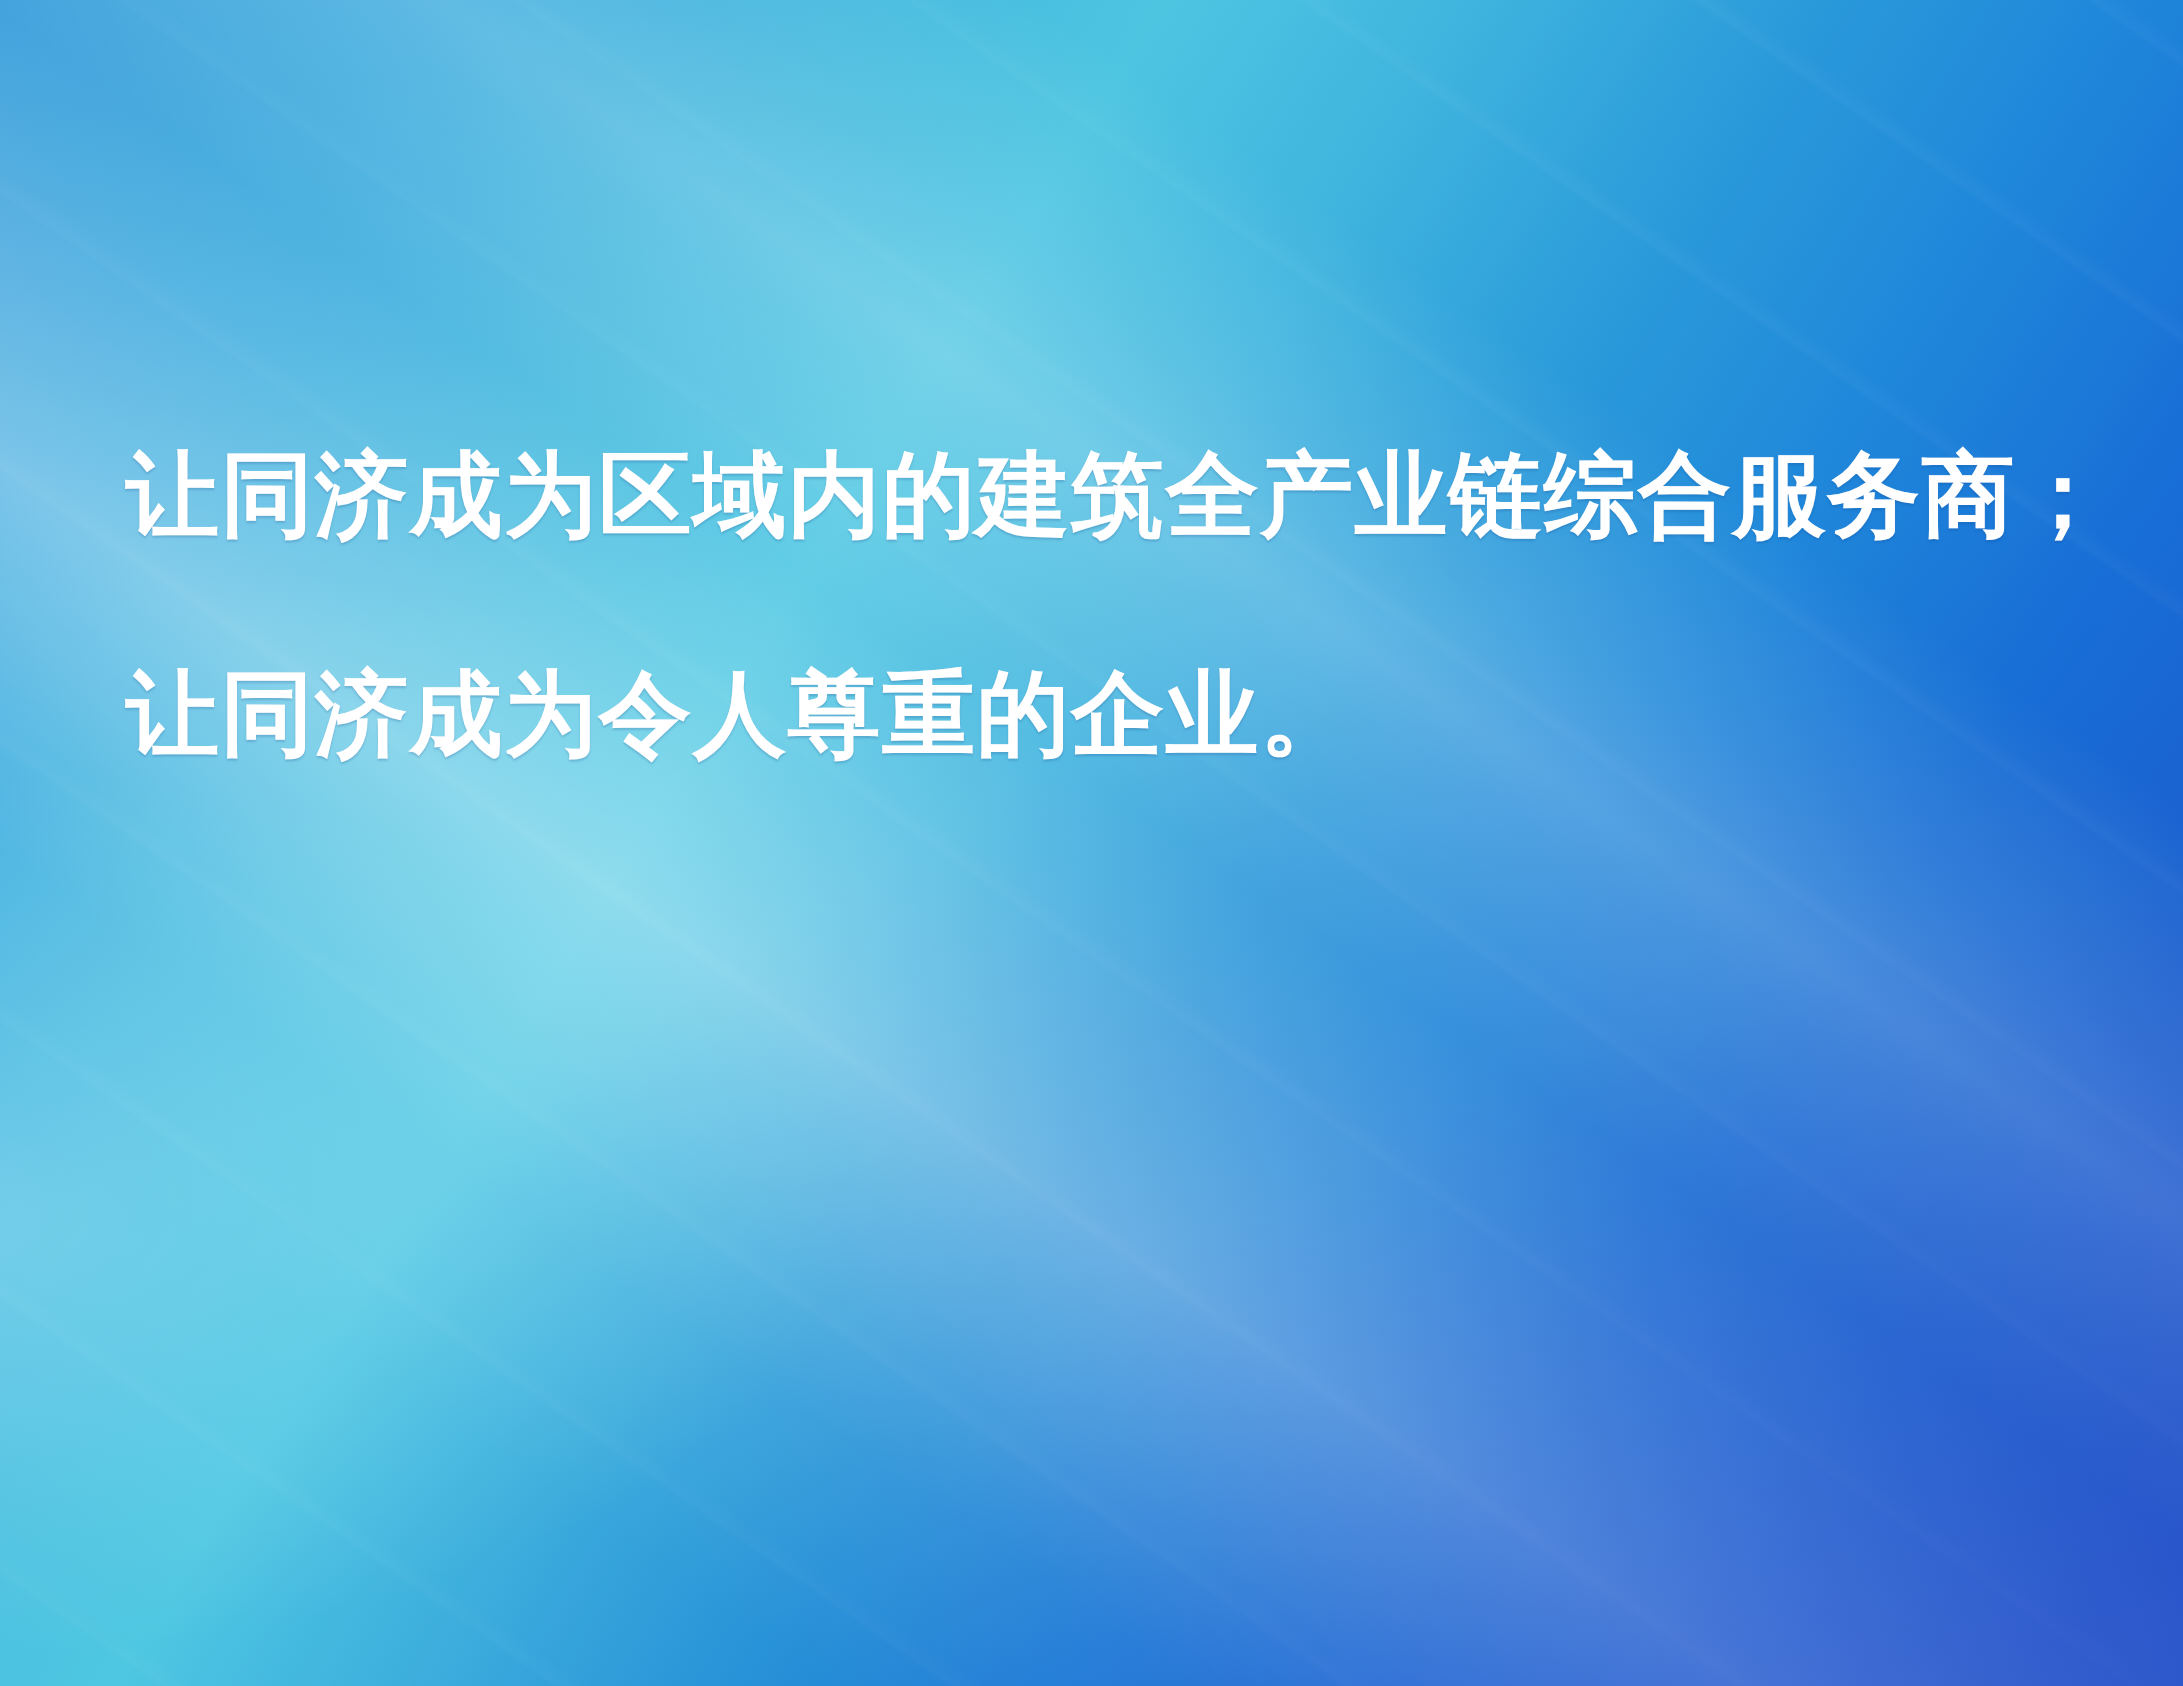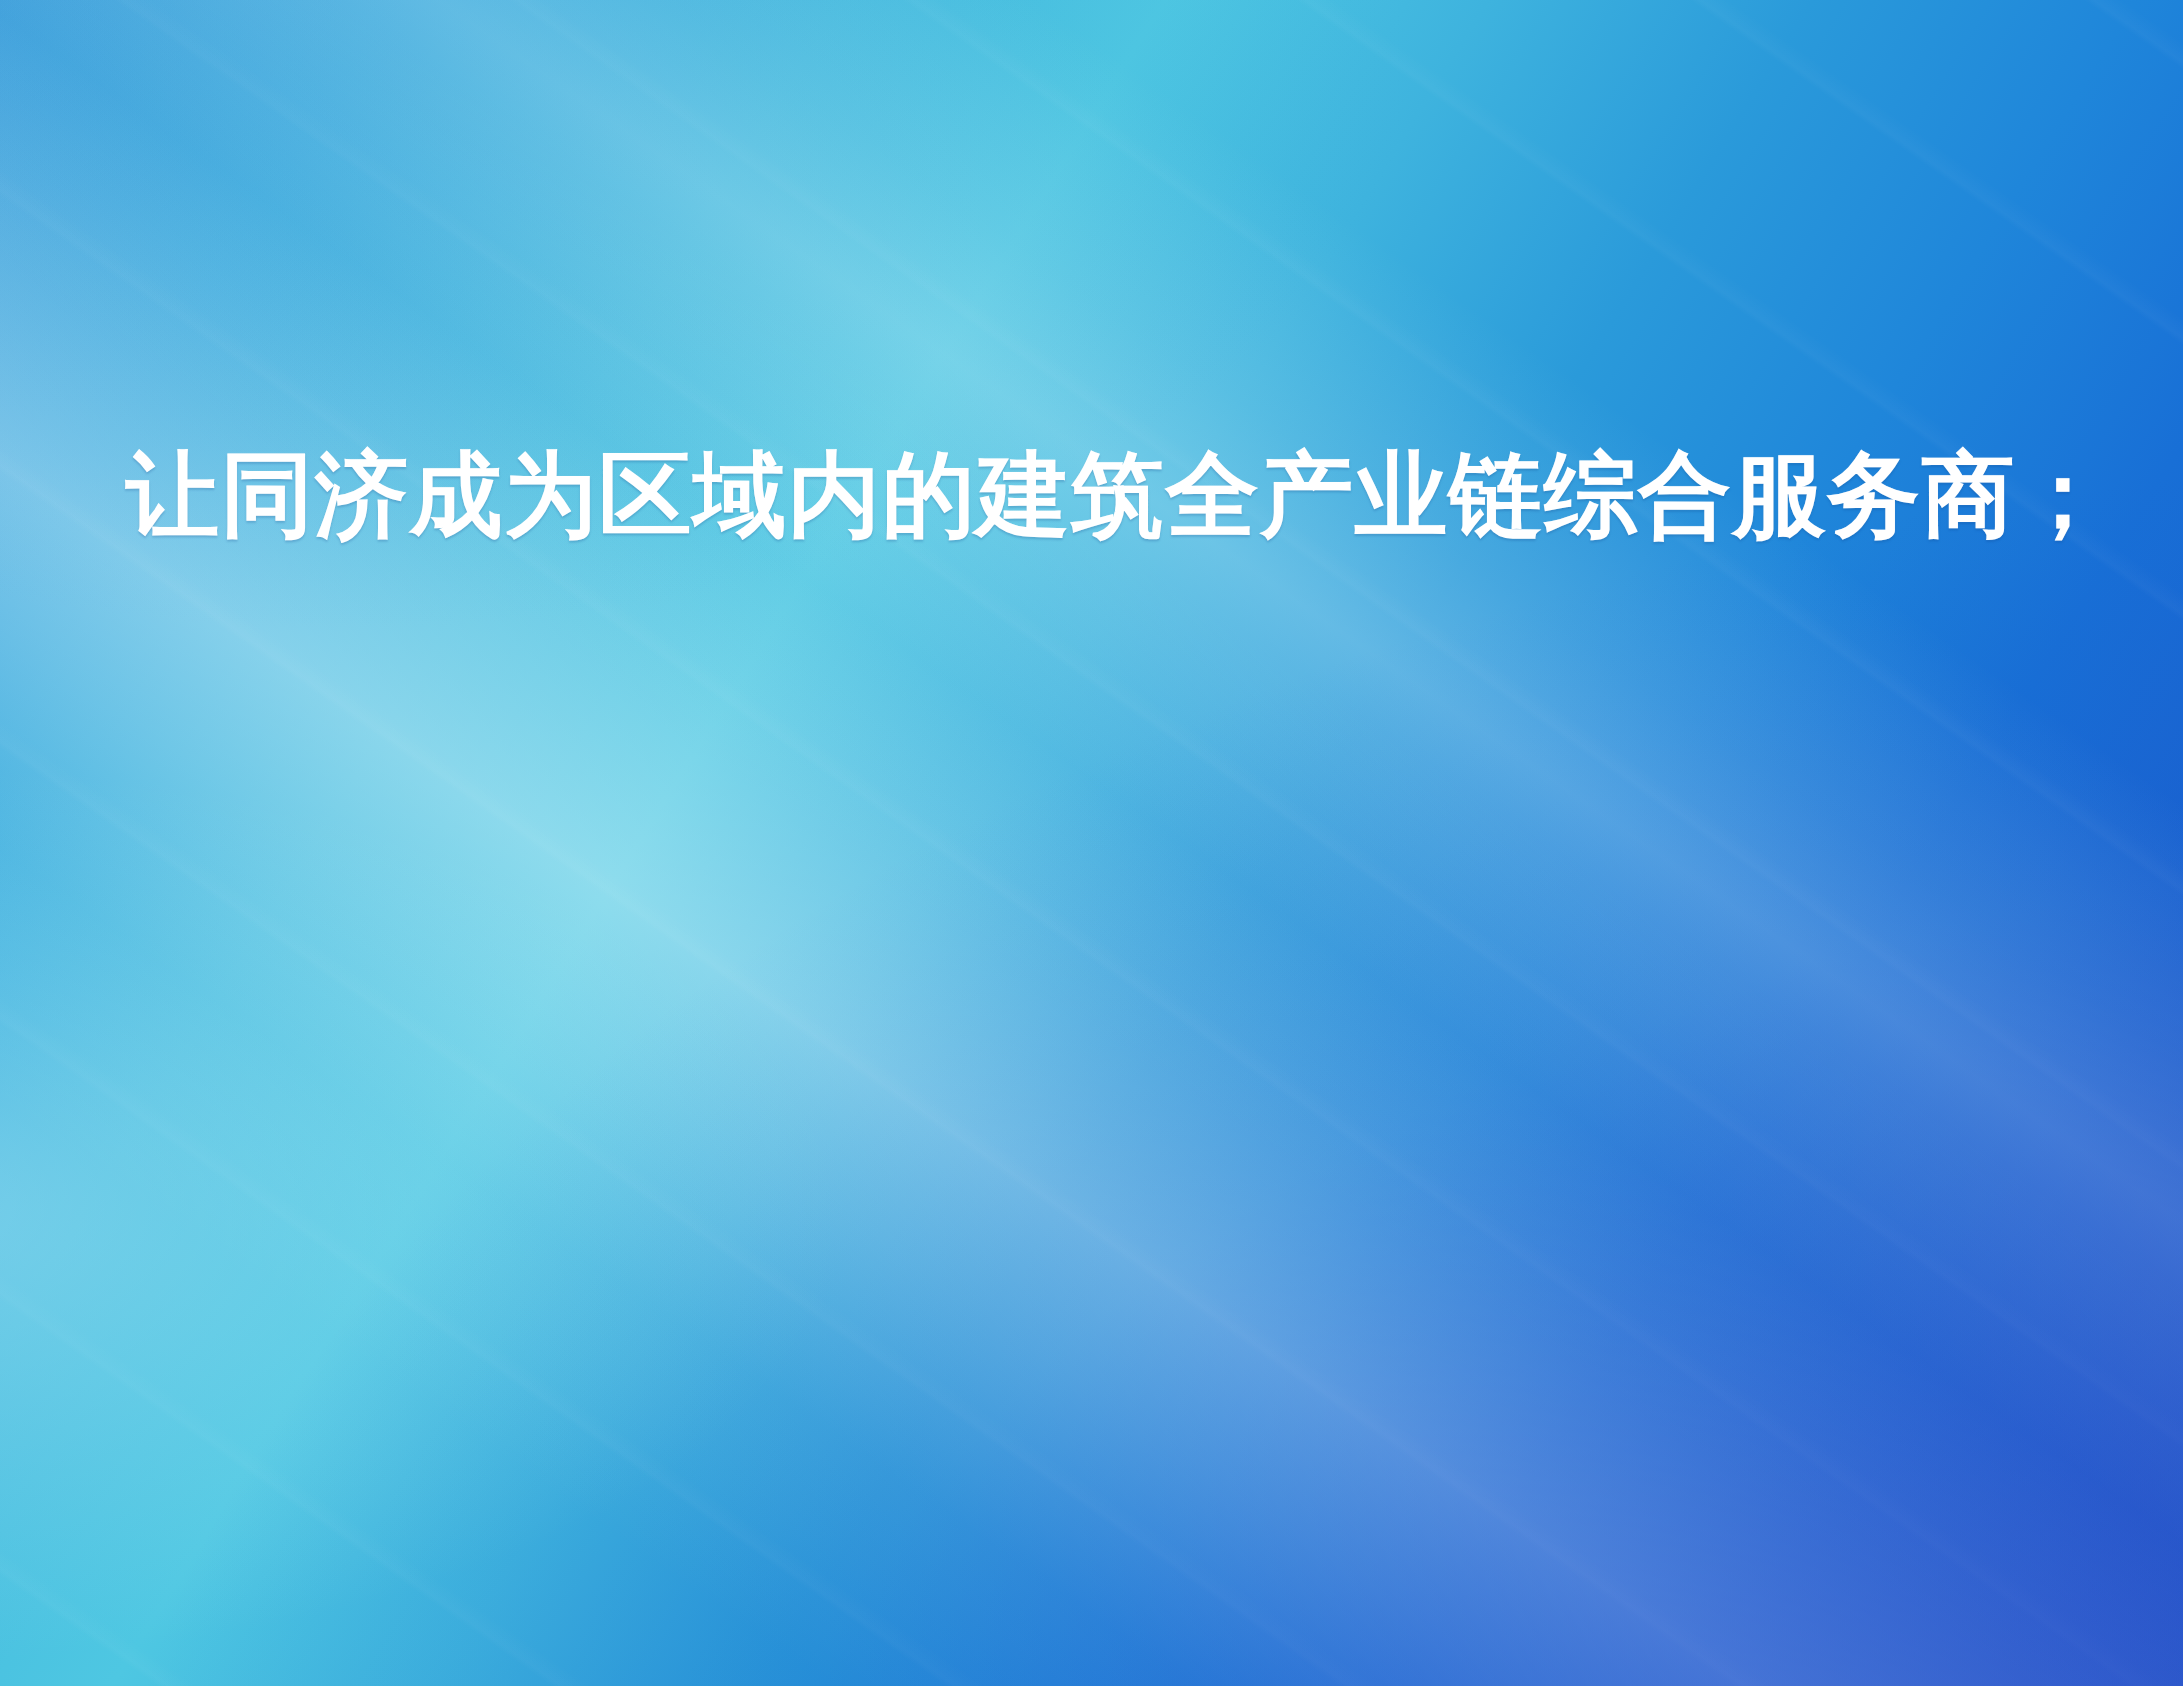--- a/index.html
+++ b/index.html
@@ -141,16 +141,17 @@
   <div class="bg-layer bg-base"></div>
   <div class="bg-layer bg-streak-main"></div>
   <div class="bg-layer bg-streak-upper"></div>
   <div class="bg-layer bg-streak-lines"></div>
   <div class="bg-layer bg-leftglow"></div>
   <div class="bg-layer bg-topglow"></div>
   <div class="bg-layer bg-deepen"></div>
 
   <div id="text-block">
     <p class="slogan-line">让同济成为区域内的建筑全产业链综合服务商；</p>
+    <p class="slogan-line">让同济成为令人尊重的企业。</p>
   </div>
 
 </div>
 
 
 </body></html>

